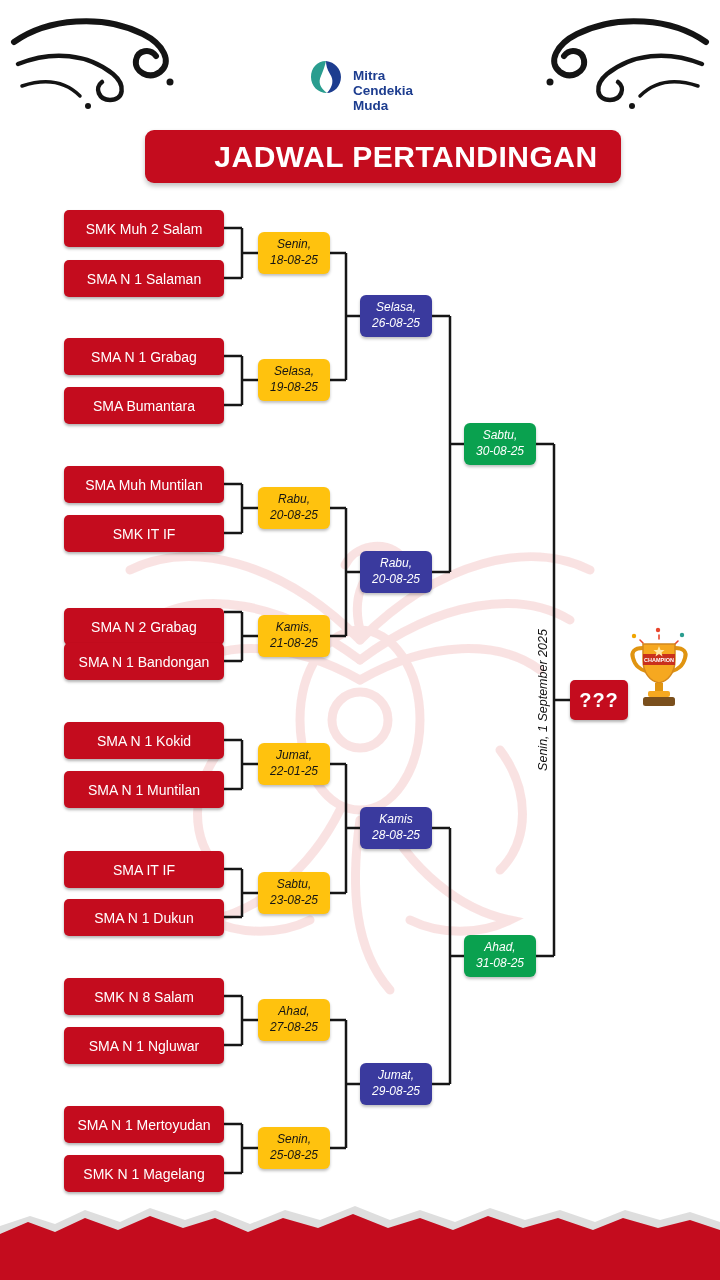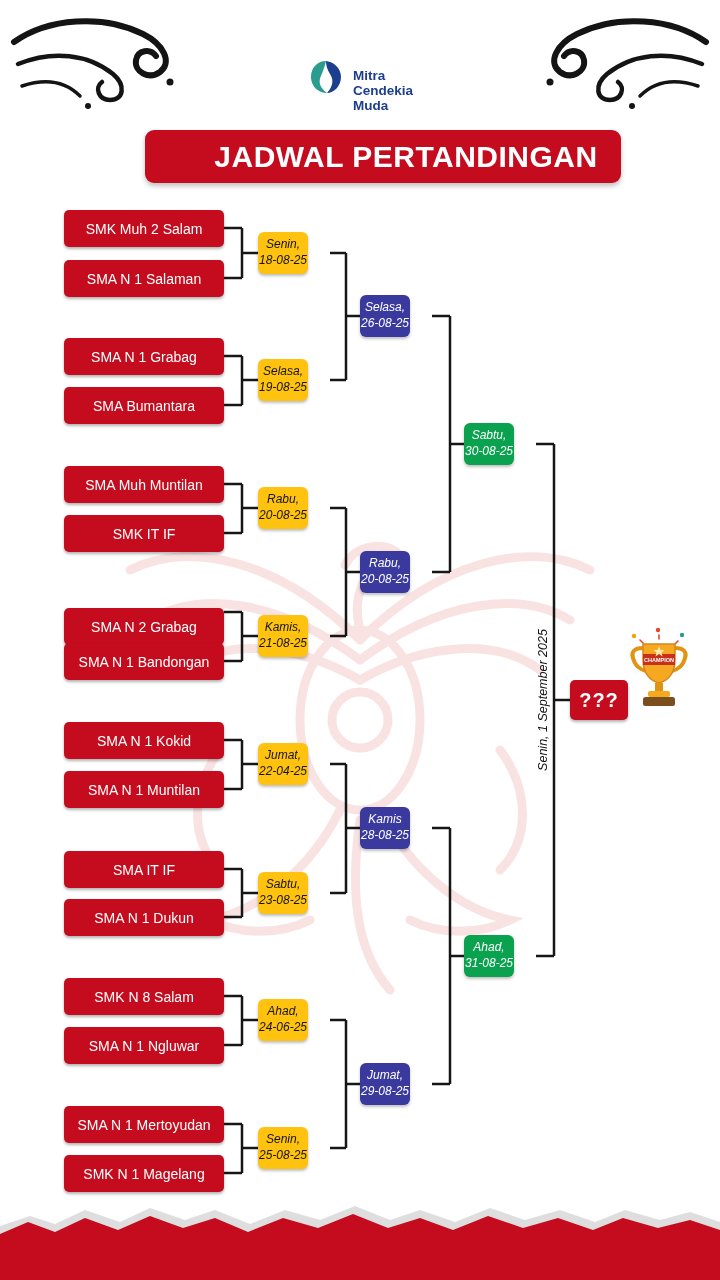--- a/index.html
+++ b/index.html
@@ -38,21 +38,21 @@
   .team{
     position:absolute;left:64px;width:160px;height:37px;
     background:var(--red);color:#fff;border-radius:5px;
     display:flex;align-items:center;justify-content:center;
     font-size:14px;
     box-shadow:0 2px 3px rgba(0,0,0,.3);
     z-index:4;
   }
   
   .date-box{
-    position:absolute;width:50px;height:42px;border-radius:6px;
+    position:absolute;width:72px;height:42px;border-radius:6px;
     display:flex;flex-direction:column;align-items:center;justify-content:center;
     font-style:italic;font-size:12px;line-height:1.3;
     box-shadow:0 2px 3px rgba(0,0,0,.25);
     z-index:4;text-align:center;
   }
   .yellow{left:258px;background:var(--yellow);color:var(--ink);}
   .blue{left:360px;background:var(--blue);color:#fff;}
   .green{left:464px;background:var(--green);color:#fff;}
   .final-box{
     position:absolute;left:570px;top:680px;width:58px;height:40px;
@@ -179,29 +179,29 @@
 <div class="date-box yellow" style="top:487px">
     <span>Rabu,</span>
     <span>20-08-25</span>
   </div>
 <div class="date-box yellow" style="top:615px">
     <span>Kamis,</span>
     <span>21-08-25</span>
   </div>
 <div class="date-box yellow" style="top:743px">
     <span>Jumat,</span>
-    <span>22-04-25</span>
+    <span>22-01-25</span>
   </div>
 <div class="date-box yellow" style="top:872px">
     <span>Sabtu,</span>
     <span>23-08-25</span>
   </div>
 <div class="date-box yellow" style="top:999px">
     <span>Ahad,</span>
-    <span>24-06-25</span>
+    <span>27-08-25</span>
   </div>
 <div class="date-box yellow" style="top:1127px">
     <span>Senin,</span>
     <span>25-08-25</span>
   </div>
 
 <div class="date-box blue" style="top:295px">
     <span>Selasa,</span>
     <span>26-08-25</span>
   </div>

